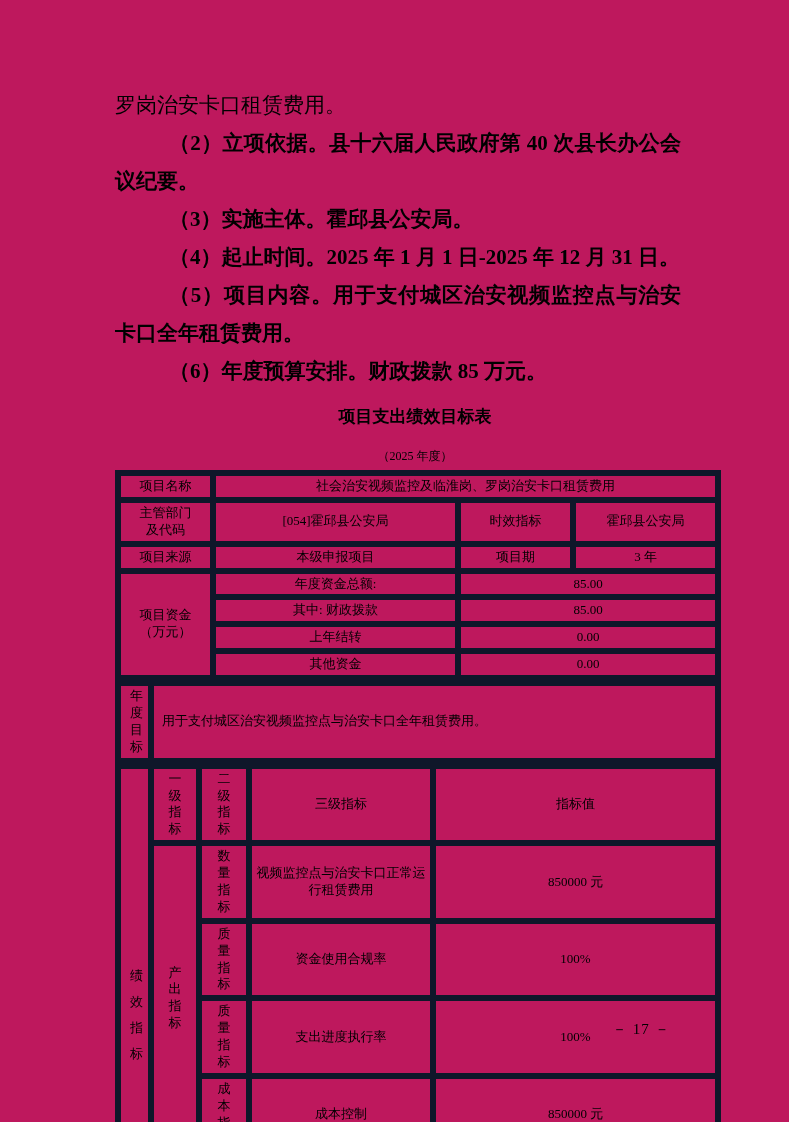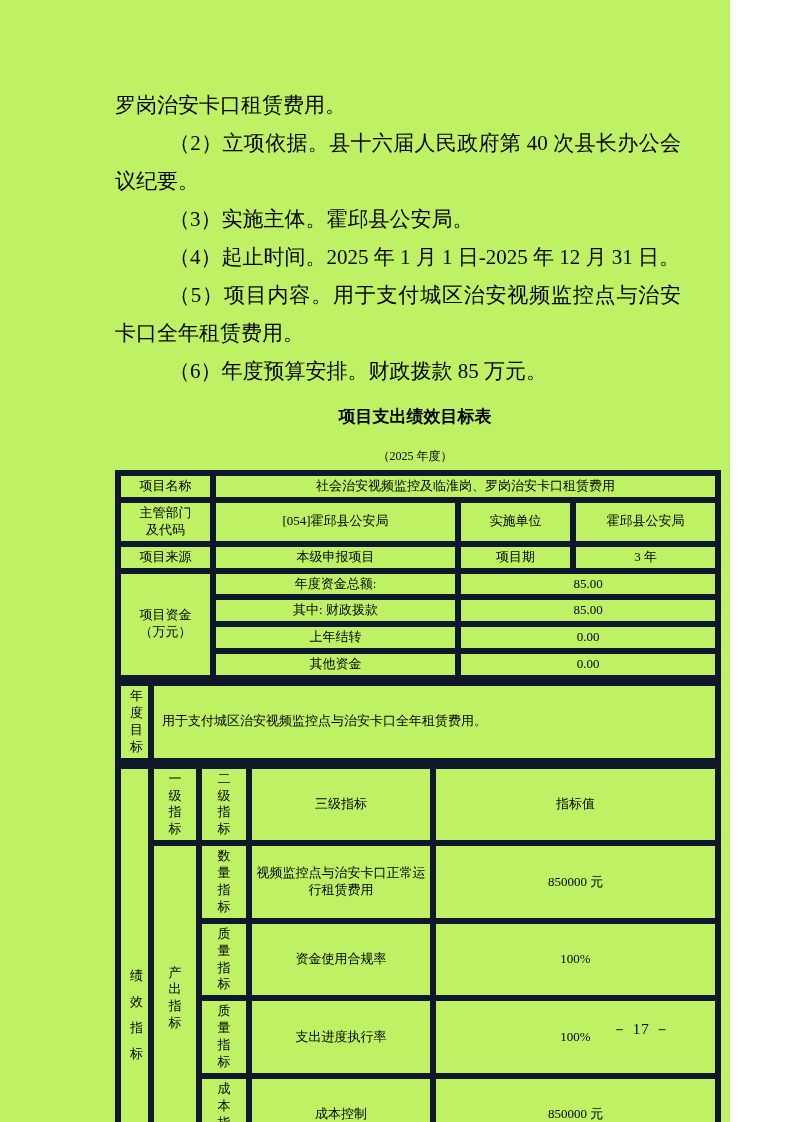--- a/index.html
+++ b/index.html
@@ -1,29 +1,29 @@
 <!DOCTYPE html>
 <html><head>
 <meta charset="utf-8">
 <style>
   * { margin:0; padding:0; box-sizing:border-box; }
   html,body { background:#ffffff; }
   .page {
     position:relative;
-    width:730px; height:1122px;
-    background:#bef264;
+    width:789px; height:1122px;
+    background:#be185d;
     color:#000;
     font-family:"Liberation Serif","DejaVu Serif",serif;
     overflow:hidden;
   }
   .content { position:absolute; left:115px; top:86px; width:600px; }
 
   .body-text { width:566px; font-size:21px; line-height:38px; text-align:justify; }
   .body-text p { text-align:justify; }
-  .body-text p.indent { text-indent:54px; }
+  .body-text p.indent { text-indent:54px;font-weight:bold; }
 
   .table-title {
     margin-top:16px;
     text-align:center;
     font-family:Liberation Serif, serif;
     font-weight:bold;
     font-size:17px;
     line-height:22px;
   }
   .table-subtitle { text-align:center; font-size:12px; line-height:16px; margin-top:20px; margin-bottom:6px; }
@@ -79,21 +79,21 @@
       </colgroup>
       <tbody>
           <tr style="height:23px">
         <td>项目名称</td>
         <td colspan="3">社会治安视频监控及临淮岗、罗岗治安卡口租赁费用</td>
       </tr>
       <tr style="height:37px">
         <td class="pre">主管部门
 及代码</td>
         <td>[054]霍邱县公安局</td>
-        <td>实施单位</td>
+        <td>时效指标</td>
         <td>霍邱县公安局</td>
       </tr>
       <tr style="height:23px">
         <td>项目来源</td>
         <td>本级申报项目</td>
         <td>项目期</td>
         <td>3 年</td>
       </tr>
       <tr style="height:22px">
         <td rowspan="4" class="pre">项目资金

